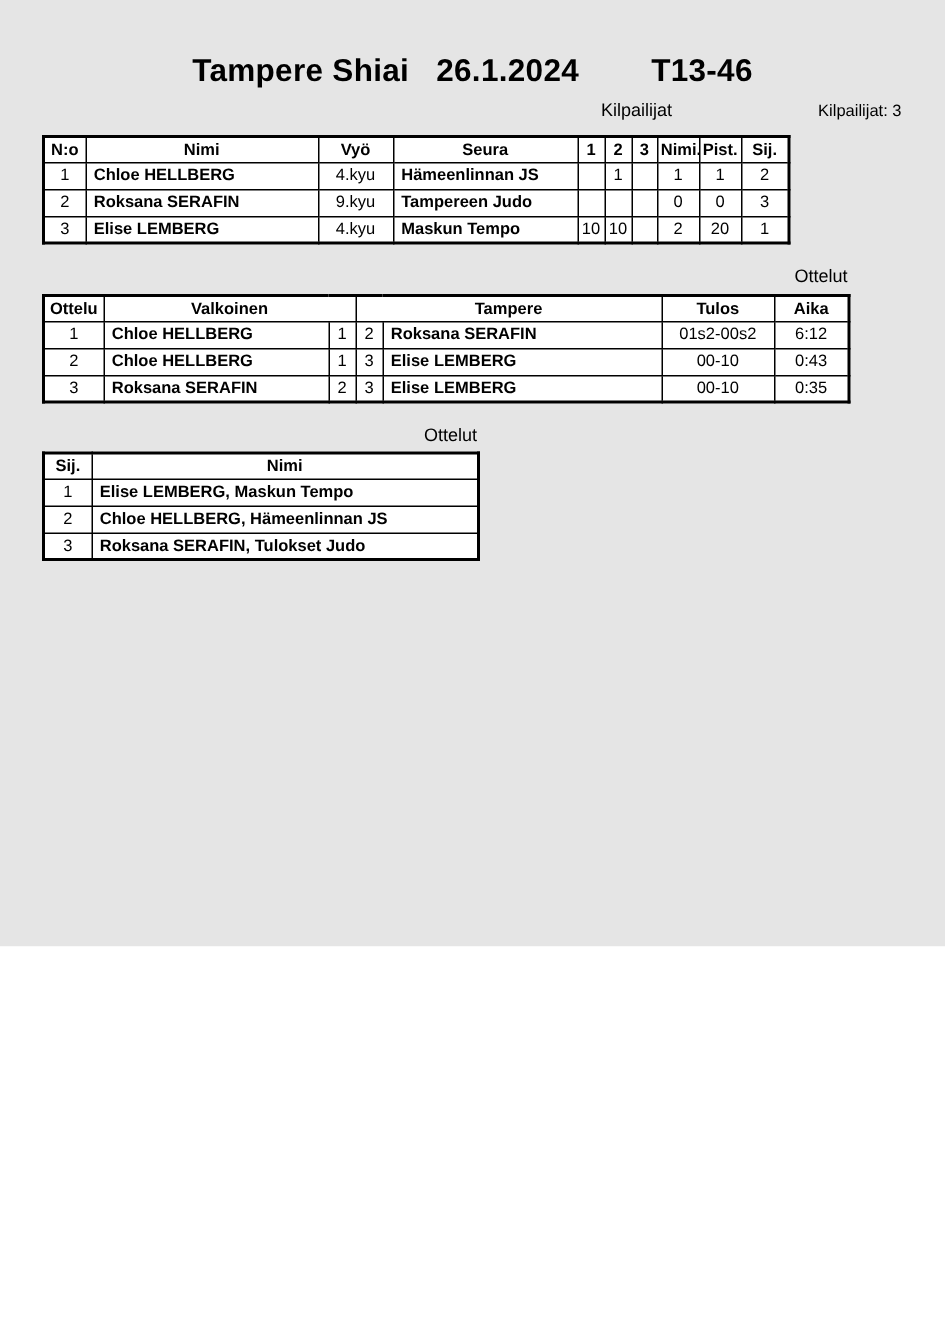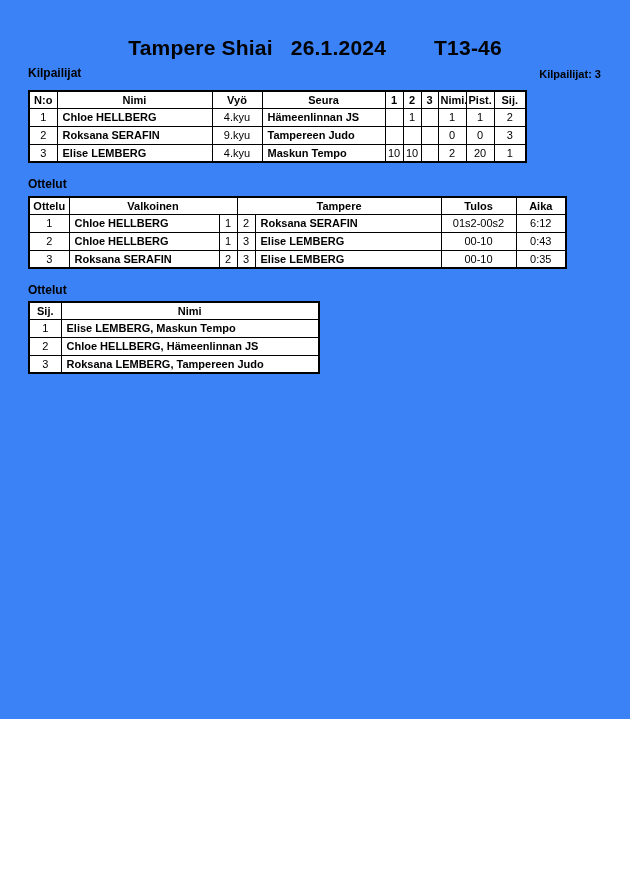--- a/index.html
+++ b/index.html
@@ -1,55 +1,55 @@
 <!DOCTYPE html>
 <html><head>
 <meta charset="utf-8">
 <style>
   * { margin: 0; padding: 0; box-sizing: border-box; }
   html, body { background: #fff; }
   body { font-family: "Liberation Sans", sans-serif; color: #000; }
   .page {
     position: relative;
     width: 630px;
-    height: 719px;
-    background: #3b82f6;
+    height: 631px;
+    background: #e5e5e5;
     overflow: hidden;
   }
 
   .title-row {
     position: absolute;
     top: 36px;
     left: 0;
     width: 100%;
     text-align: center;
     font-size: 21px;
     font-weight: bold;
     letter-spacing: 0.2px;
     white-space: nowrap;
   }
   .title-row .t-date { margin-left: 12px; }
   .title-row .t-cat  { margin-left: 42px; }
 
   .section-label {
     position: absolute;
     font-size: 12px;
-    font-weight: bold;
-    text-align: left;
+    font-weight: normal;
+    text-align: right;
   }
   .label-kilpailijat { top: 66px; left: 28px; width: 420px; }
   .label-ottelut     { top: 177px; left: 28px; width: 537px; }
   .label-tulokset    { top: 283px; left: 28px; width: 290px; }
 
   .competitor-count {
     position: absolute;
     top: 68px;
     right: 29px;
     font-size: 11px;
-    font-weight: bold;
+    font-weight: normal;
   }
 
   table {
     position: absolute;
     border-collapse: collapse;
     table-layout: fixed;
     background: #fff;
     border: 2px solid #000;
   }
   th, td {
@@ -211,18 +211,18 @@
     <tr>
       <td>1</td>
       <td class="l">Elise LEMBERG, Maskun Tempo</td>
     </tr>
     <tr>
       <td>2</td>
       <td class="l">Chloe HELLBERG, Hämeenlinnan JS</td>
     </tr>
     <tr>
       <td>3</td>
-      <td class="l">Roksana LEMBERG, Tampereen Judo</td>
+      <td class="l">Roksana SERAFIN, Tulokset Judo</td>
     </tr>
   </tbody>
     </table>
 
 </div>
 
 </body></html>

